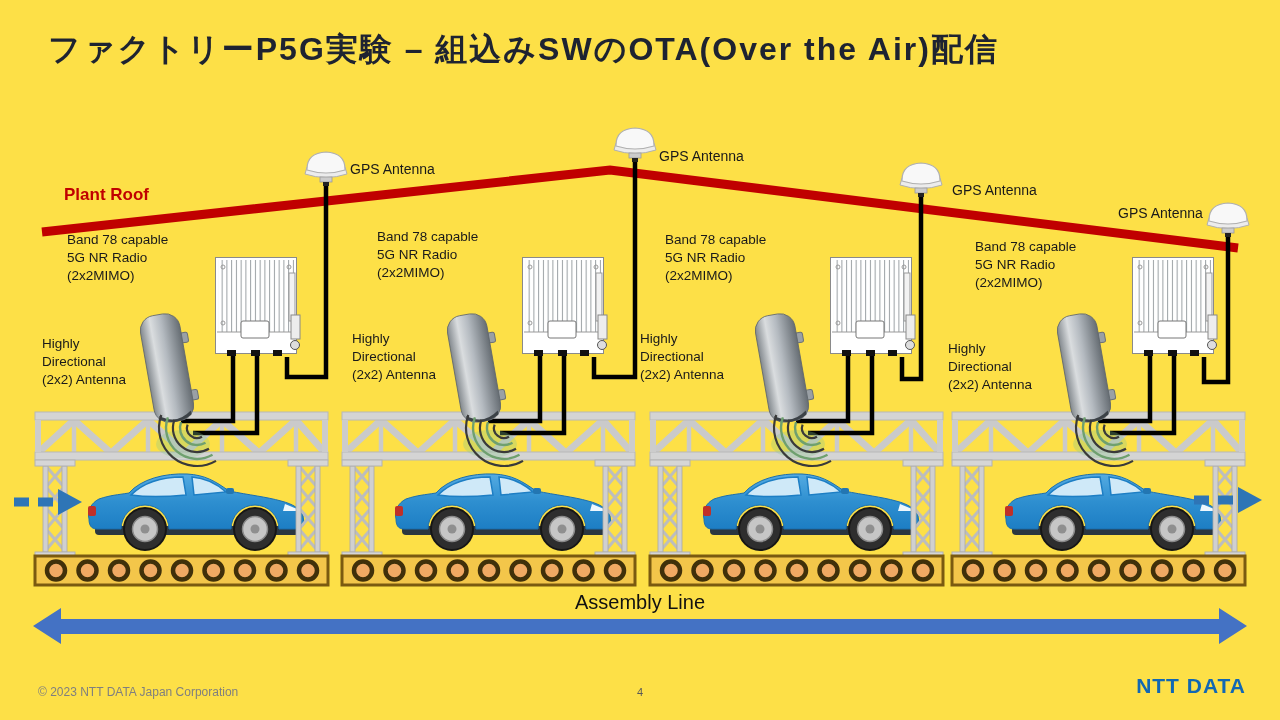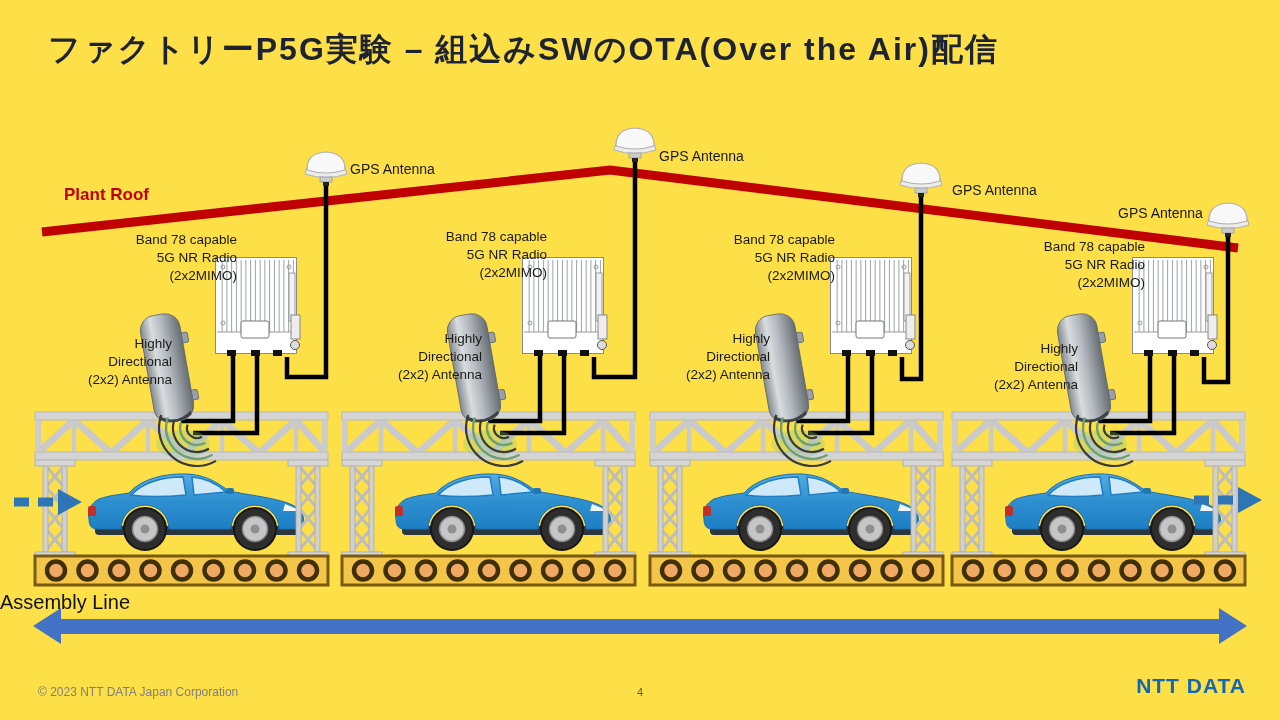--- a/index.html
+++ b/index.html
@@ -3,23 +3,23 @@
 <meta charset="utf-8">
 <style>
   html,body{margin:0;padding:0;background:#e8e8e8;}
   .slide{position:relative;width:1280px;height:720px;background:#fde047;overflow:hidden;
          font-family:"Liberation Sans","DejaVu Sans",sans-serif;}
   .abs{position:absolute;}
   .title{left:48px;top:28px;width:1180px;font-size:32px;font-weight:bold;color:#1e2331;
          letter-spacing:2px;white-space:nowrap;}
   .plant-roof{left:64px;top:185px;font-size:17px;font-weight:bold;color:#C00000;}
   .diagram-svg{left:0;top:0;}
-  .lbl{color:#1a1a1a;font-size:13.5px;line-height:1.34;text-align:right;white-space:pre-line;}
+  .lbl{color:#1a1a1a;font-size:13.5px;line-height:1.34;text-align:left;white-space:pre-line;}
   .gps-lbl{color:#1a1a1a;font-size:14px;white-space:nowrap;}
-  .assembly{left:0;top:591px;width:1280px;text-align:left;font-size:20px;color:#111;}
+  .assembly{left:0;top:591px;width:1280px;text-align:center;font-size:20px;color:#111;}
   .copyright{left:38px;top:685px;font-size:12px;color:#7f7f7f;}
   .pagenum{left:628px;top:686px;width:24px;text-align:center;font-size:11px;color:#595959;}
   .logo{right:34px;top:674px;font-size:21px;font-weight:800;color:#1268b3;letter-spacing:1px;
         transform:scaleY(0.95);}
 </style>
 </head>
 <body>
 
 <div class="slide">
 

